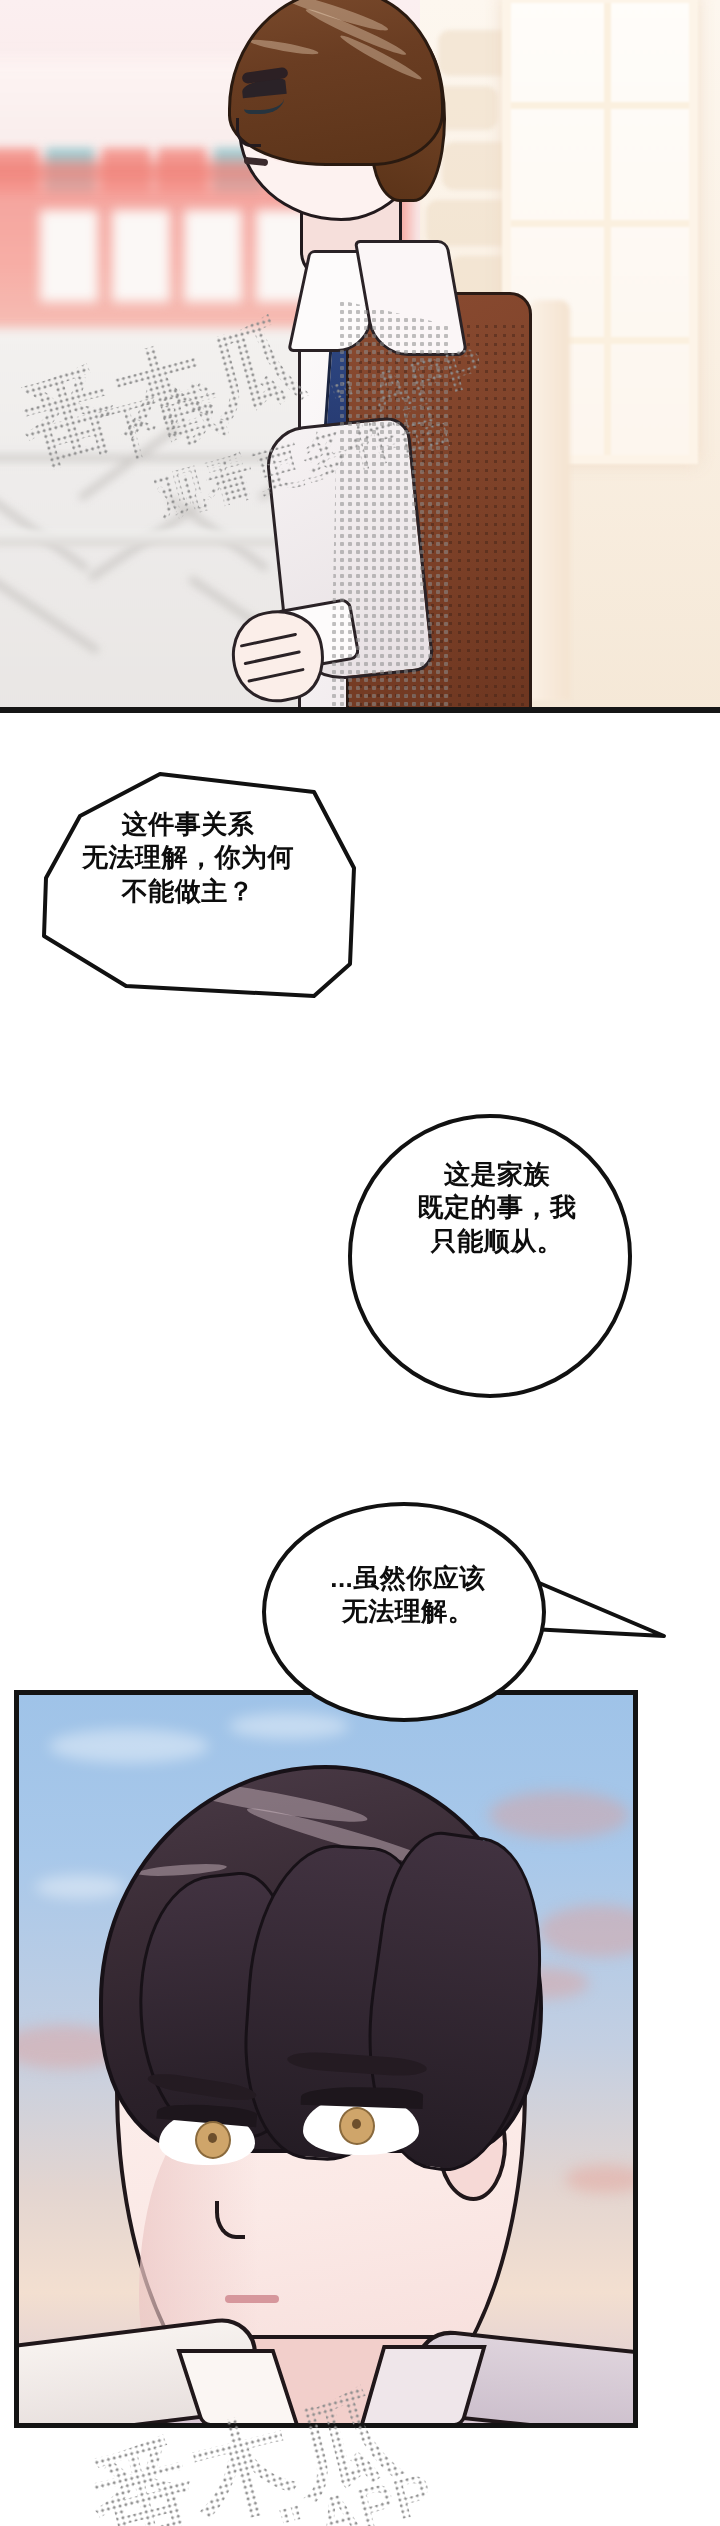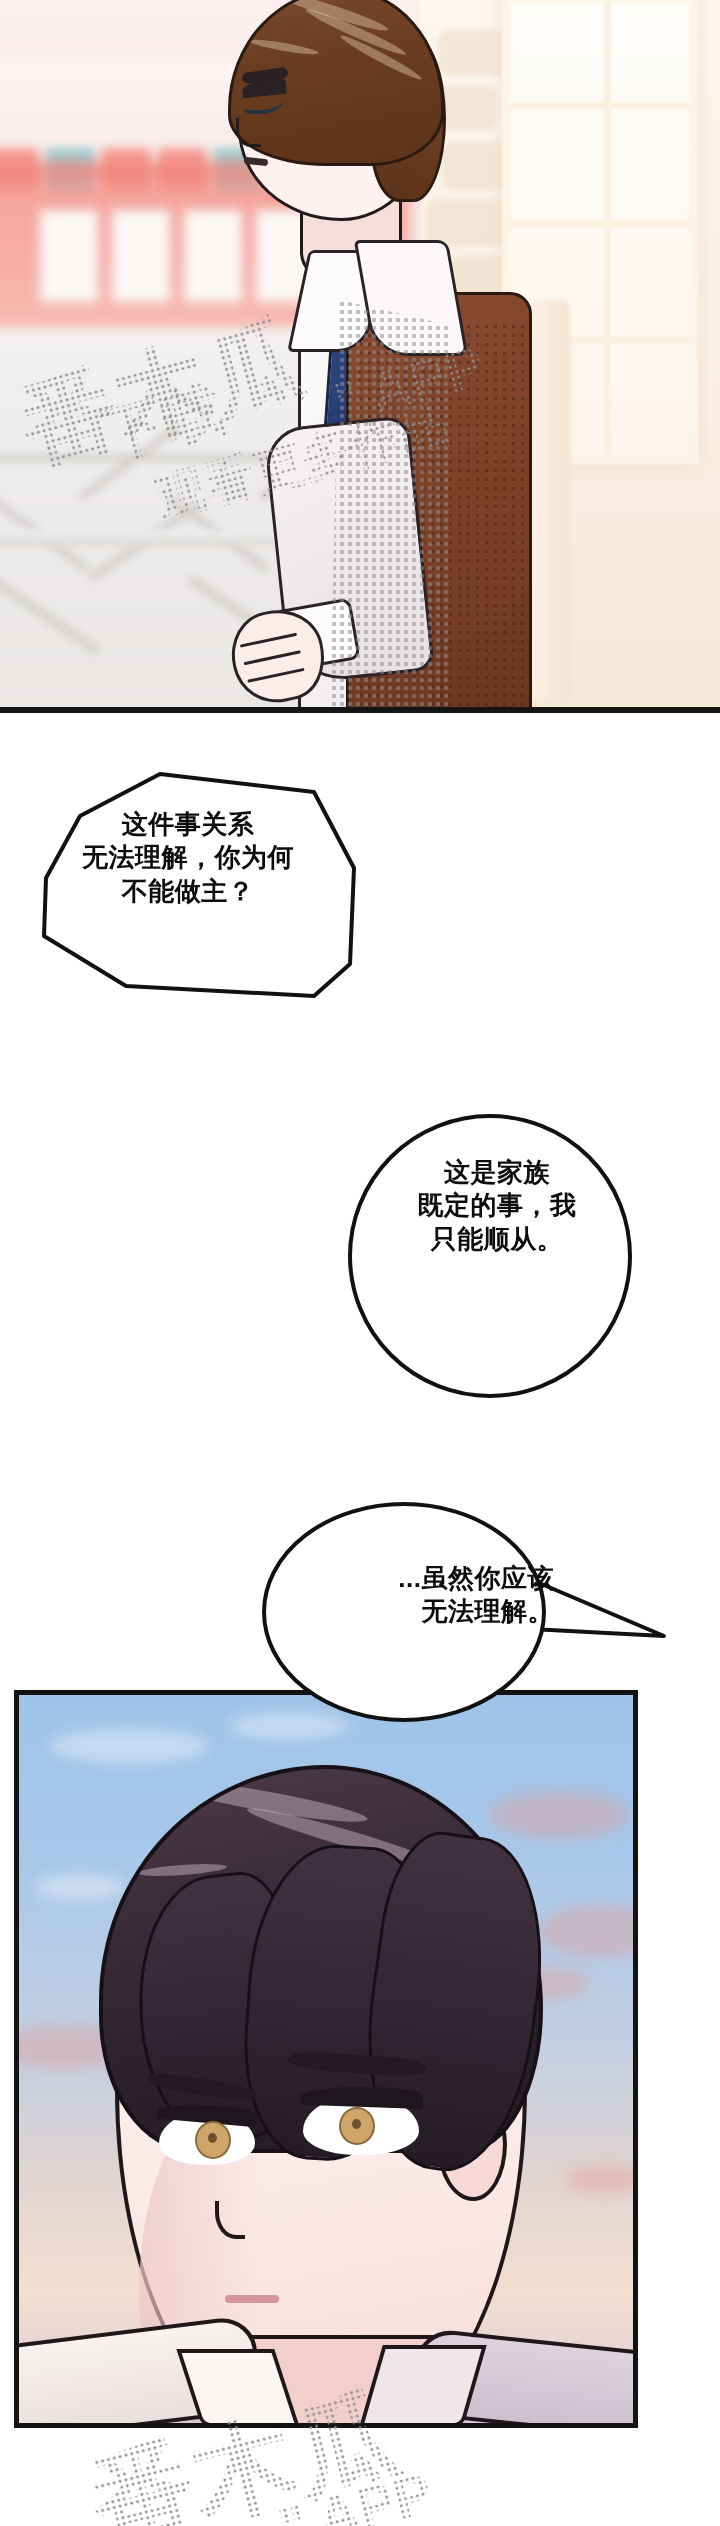--- a/index.html
+++ b/index.html
@@ -309,24 +309,24 @@
     white-space: pre-line;
     font-family: "Liberation Sans", "DejaVu Sans", sans-serif;
   }
   .bubble-svg { position: absolute; z-index: 30; overflow: visible; }
 
   
   #bubble1-svg { left: 18px; top: 768px; }
   #bubble1-text { left: 38px; top: 808px; width: 300px; font-size: 26px; }
   
   #bubble2-svg { left: 340px; top: 1108px; }
-  #bubble2-text { left: 358px; top: 1158px; width: 278px; font-size: 26px; font-family: Liberation Mono, monospace; }
+  #bubble2-text { left: 358px; top: 1158px; width: 278px; font-size: 26px; }
   
   #bubble3-svg { left: 246px; top: 1500px; }
-  #bubble3-text { left: 262px; top: 1562px; width: 292px; font-size: 26px; text-align: right; }
+  #bubble3-text { left: 262px; top: 1562px; width: 292px; font-size: 26px; }
 
   
   .wm {
     position: absolute;
     z-index: 60;
     color: transparent;
     font-weight: 700;
     pointer-events: none;
     white-space: nowrap;
     background-image: radial-gradient(#8e8e8e 1.55px, rgba(0,0,0,0) 1.6px);

